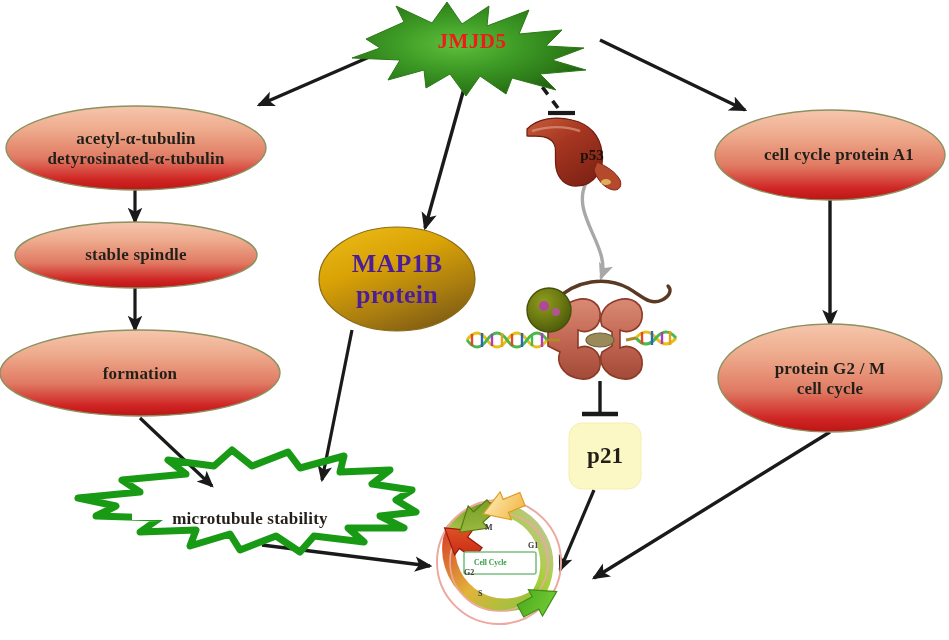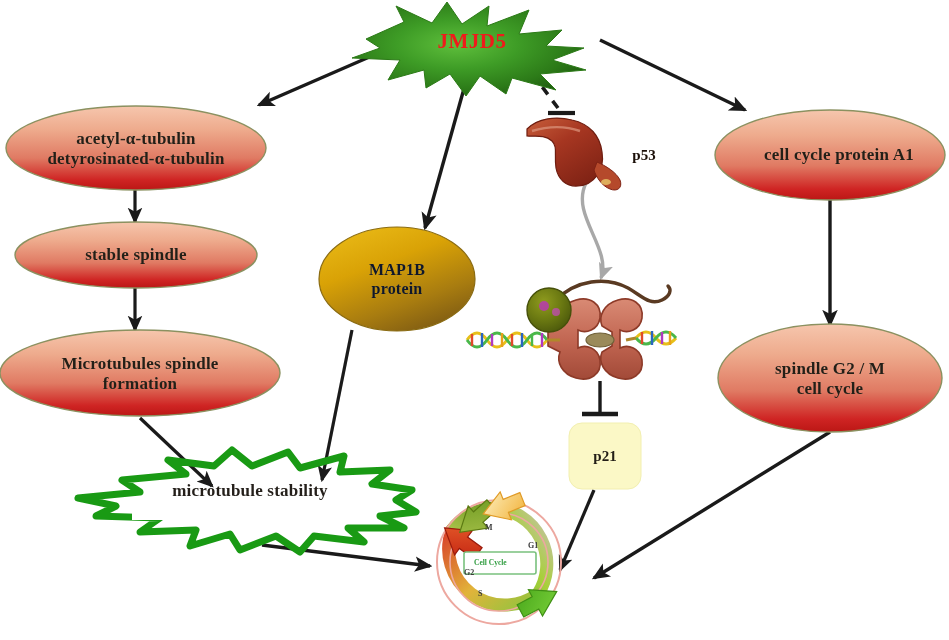--- a/index.html
+++ b/index.html
@@ -39,39 +39,39 @@
     font-family: "Liberation Serif", "DejaVu Serif", serif;
     font-weight: bold;
     color: #231f17;
     line-height: 1.18;
     letter-spacing: 0.2px;
     text-shadow: 0 0 1px rgba(255,255,255,0.15);
   }
   .txt-tubulin { font-size: 17px; }
   .txt-stable  { font-size: 17px; }
   .txt-micro   { font-size: 17px; }
-  .txt-map1b   { font-size: 16px; color: #0f172a; }
+  .txt-map1b   { font-size: 26px; color: #4c1d95; }
   .txt-cca1    { font-size: 17px; }
   .txt-g2m     { font-size: 17px; }
   .txt-stability { font-size: 17px; color: #241f1a; }
   .txt-jmjd5 {
     font-size: 21px;
     font-weight: bold;
     color: #ef1b1b;
     font-family: "Liberation Serif", "DejaVu Serif", serif;
     letter-spacing: 0.5px;
   }
   .txt-p53 {
     font-size: 15px;
     font-weight: bold;
     color: #1b0f08;
     font-family: "Liberation Serif", "DejaVu Serif", serif;
   }
   .txt-p21 {
-    font-size: 15px;
+    font-size: 23px;
     font-weight: bold;
     color: #231f17;
     font-family: "Liberation Serif", "DejaVu Serif", serif;
   }
   .cc-phase {
     position: absolute;
     font-family: "Liberation Serif", "DejaVu Serif", serif;
     font-size: 8px;
     font-weight: bold;
     color: #3b3b3b;
@@ -342,47 +342,46 @@
   <div class="node-label" style="left:15px; top:242px; width:242px; height:26px;">
     <div class="ellipse-text txt-stable">stable spindle</div>
   </div>
 
   <div class="node-label" style="left:6px; top:120px; width:260px; height:58px;">
     <div class="ellipse-text txt-tubulin">acetyl-α-tubulin</div>
     <div class="ellipse-text txt-tubulin">detyrosinated-α-tubulin</div>
   </div>
 
   <div class="node-label" style="left:0px; top:346px; width:280px; height:56px;">
-    <div class="ellipse-text txt-micro">Microtubules spindle</div>
     <div class="ellipse-text txt-micro">formation</div>
   </div>
 
   <div class="node-label" style="left:319px; top:252px; width:156px; height:56px;">
     <div class="ellipse-text txt-map1b">MAP1B</div>
     <div class="ellipse-text txt-map1b">protein</div>
   </div>
 
   <div class="node-label" style="left:715px; top:142px; width:248px; height:26px;">
     <div class="ellipse-text txt-cca1">cell cycle protein A1</div>
   </div>
 
   <div class="node-label" style="left:718px; top:351px; width:224px; height:56px;">
-    <div class="ellipse-text txt-g2m">spindle G2 / M</div>
+    <div class="ellipse-text txt-g2m">protein G2 / M</div>
     <div class="ellipse-text txt-g2m">cell cycle</div>
   </div>
 
-  <div class="node-label" style="left:132px; top:479px; width:236px; height:24px;">
+  <div class="node-label" style="left:132px; top:507px; width:236px; height:24px;">
     <div class="ellipse-text txt-stability">microtubule stability</div>
   </div>
 
   <div class="node-label" style="left:407px; top:28px; width:130px; height:26px;">
     <div class="txt-jmjd5">JMJD5</div>
   </div>
 
-  <div class="node-label" style="left:588px; top:145px; width:44px; height:20px;padding-left:34px;">
+  <div class="node-label" style="left:536px; top:145px; width:44px; height:20px;padding-left:34px;">
     <div class="txt-p53">p53</div>
   </div>
 
   <div class="node-label" style="left:569px; top:442px; width:72px; height:28px;">
     <div class="txt-p21">p21</div>
   </div>
 
   <div class="cc-phase" style="left:485px; top:523px;">M</div>
   <div class="cc-phase" style="left:528px; top:541px;">G1</div>
   <div class="cc-phase" style="left:464px; top:568px;">G2</div>

